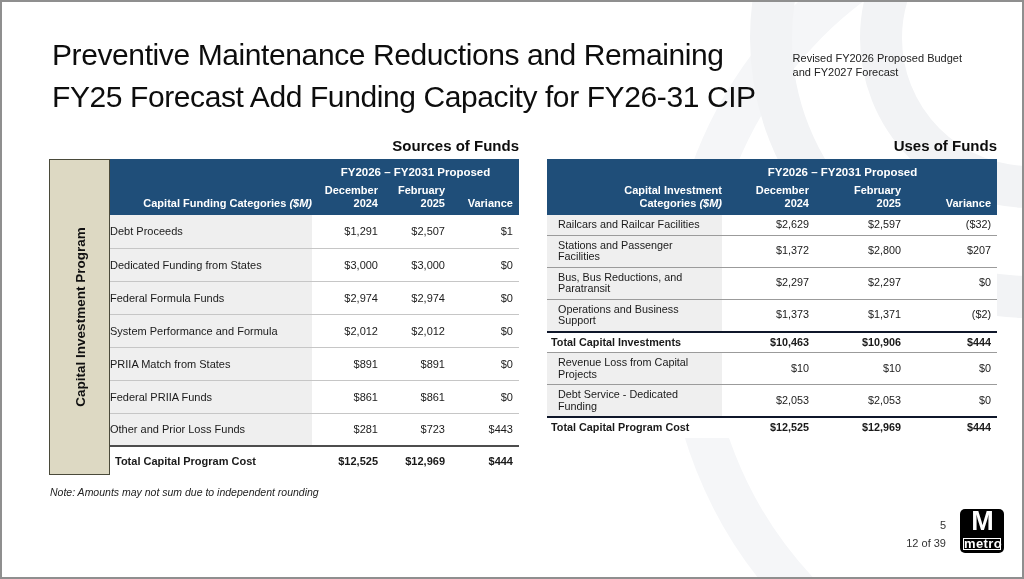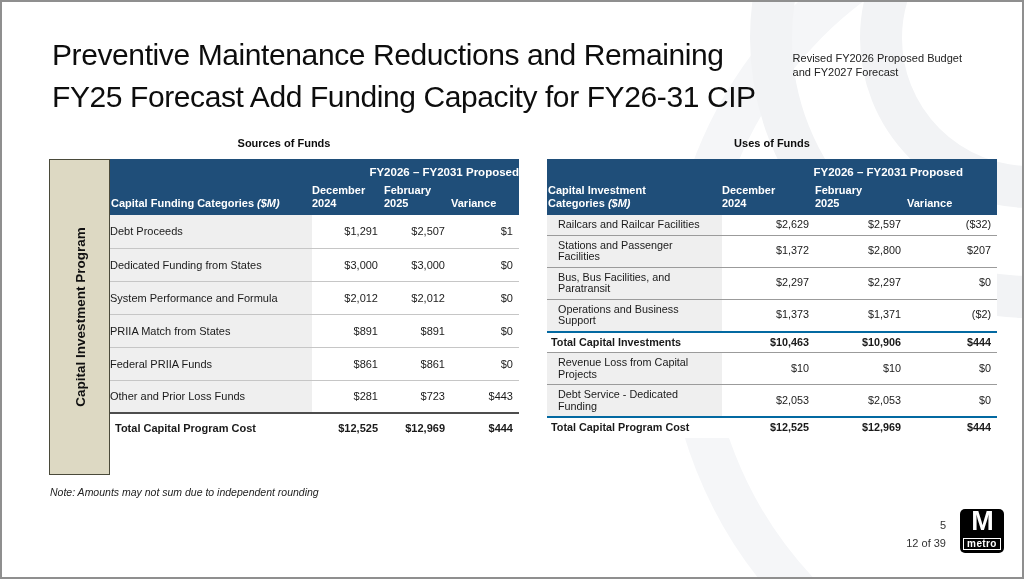--- a/index.html
+++ b/index.html
@@ -11,77 +11,77 @@
   }
   
   .ring { position:absolute; border-radius:50%; border:42px solid #f2f3f5; background:transparent; }
   .ring1 { width:340px; height:340px; left:858px; top:-134px; }
   .ring2 { width:560px; height:560px; left:748px; top:-244px; }
   .ring3 { width:860px; height:860px; left:664px; top:-120px; border-color:#f5f6f8; }
 
   .title { position:absolute; left:50px; top:32px; font-size:30px; line-height:42px; letter-spacing:-0.4px; color:#0d0d0d; }
   .corner-note { position:absolute; right:60px; top:49px; text-align:left; font-size:11px; line-height:14px; color:#222; }
 
-  .tbl-title { position:absolute; top:135px; font-size:11px; font-weight:bold; text-align:center; color:#0d0d0d; }
+  .tbl-title { position:absolute; top:135px; font-size:15px; font-weight:bold; text-align:right; color:#0d0d0d; }
   .tbl-title.src { left:47px; width:470px; }
   .tbl-title.uses { left:545px; width:450px; }
 
   .sidebar {
     position:absolute; left:47px; top:157px; width:61px; height:316px;
     background:#DDD9C3; border:1px solid #4a4a3a;
   }
   .sidebar .vlabel {
     position:absolute; left:50%; top:50%;
     transform:translate(-50%,-50%) rotate(-90deg);
     white-space:nowrap; font-size:13.5px; font-weight:bold; color:#111;
   }
 
   .tblwrap { position:absolute; top:157px; }
   .tblwrap.src { left:108px; width:409px; }
   .tblwrap.uses { left:545px; width:450px; }
   table { border-collapse:collapse; table-layout:fixed; width:100%; font-size:11px; }
 
   thead th { background:#1F4E79; color:#ffffff; font-weight:bold; }
-  tr.h1 th { height:20px;text-align:right; }
+  tr.h1 th { height:20px; }
   th.hspan { text-align:center; font-size:11.5px; vertical-align:bottom; padding-bottom:1px; }
   .uses th.hspan { padding-right:34px; }
   tr.h2 th { height:36px; vertical-align:bottom; padding-bottom:5px; }
-  th.hcat { text-align:left; padding-left:1px; line-height:13px; }
+  th.hcat { text-align:right; padding-left:1px; line-height:13px; }
   th.hcat i { font-weight:bold; }
-  th.hnum { text-align:left; padding-right:6px; line-height:13px; }
+  th.hnum { text-align:right; padding-right:6px; line-height:13px; }
   th.hnum .l { display:block; }
   th.hvar { vertical-align:middle; padding-bottom:2px; padding-top:14px; }
 
   td { vertical-align:middle; }
   td.cat { text-align:left; background:#EFEFEF; line-height:12px; }
   td.num { text-align:right; background:#ffffff; padding-right:6px; }
 
   
   .src tbody td { height:33px; border-top:1px solid #c6c6c6; }
   .src tbody tr:first-child td { border-top:none; }
   .src tr.total td { height:29px; border-top:2px solid #4d4d4d; font-weight:bold; background:#ffffff; }
   .src tr.total td.cat { padding-left:5px; }
 
   
   .uses tbody td { border-top:1px solid #9b9b9b; padding-top:4px; padding-bottom:4px; line-height:11.5px; font-size:10.8px; }
   .uses tbody tr:first-child td { border-top:none; }
   .uses td.cat { padding-left:11px; padding-right:8px; }
-  .uses tr.total td { border-top:2px solid #0369a1; font-weight:bold; background:#ffffff; }
+  .uses tr.total td { border-top:2px solid #0f172a; font-weight:bold; background:#ffffff; }
   .uses tr.total td.cat { padding-left:4px; }
 
   .footnote { position:absolute; left:48px; top:484px; font-size:10.5px; font-style:italic; color:#222; }
 
   .pagenums { position:absolute; right:76px; top:514px; text-align:right; font-size:11px; line-height:18px; color:#333; }
 
   .logo { position:absolute; left:958px; top:507px; width:44px; height:44px;
           background:#000; border-radius:5px; }
   .logo .m { position:absolute; top:-3px; left:0; right:0; text-align:center;
              color:#fff; font-weight:bold; font-size:27px; letter-spacing:-1px; }
   .logo .strip { position:absolute; left:3px; right:3px; bottom:3px; height:12px;
-                 border:1px solid #fff; color:#fff; font-size:10px; font-weight:bold;
+                 border:1px solid #fff; color:#fff; font-size:13px; font-weight:bold;
                  text-align:center; line-height:10px; letter-spacing:0.4px; }
 </style>
 </head>
 <body>
 
 <div id="slide">
   <div class="ring ring3"></div>
   <div class="ring ring2"></div>
   <div class="ring ring1"></div>
 
@@ -135,20 +135,26 @@
           <td class="num">$2,507</td>
           <td class="num">$1</td>
         </tr>
         <tr>
           <td class="cat">Dedicated Funding from States</td>
           <td class="num">$3,000</td>
           <td class="num">$3,000</td>
           <td class="num">$0</td>
         </tr>
         <tr>
+          <td class="cat">Federal Formula Funds</td>
+          <td class="num">$2,974</td>
+          <td class="num">$2,974</td>
+          <td class="num">$0</td>
+        </tr>
+        <tr>
           <td class="cat">System Performance and Formula</td>
           <td class="num">$2,012</td>
           <td class="num">$2,012</td>
           <td class="num">$0</td>
         </tr>
         <tr>
           <td class="cat">PRIIA Match from States</td>
           <td class="num">$891</td>
           <td class="num">$891</td>
           <td class="num">$0</td>
@@ -211,21 +217,21 @@
           <td class="num">$2,597</td>
           <td class="num">($32)</td>
         </tr>
         <tr>
           <td class="cat">Stations and Passenger Facilities</td>
           <td class="num">$1,372</td>
           <td class="num">$2,800</td>
           <td class="num">$207</td>
         </tr>
         <tr>
-          <td class="cat">Bus, Bus Facilities, and Paratransit</td>
+          <td class="cat">Bus, Bus Reductions, and Paratransit</td>
           <td class="num">$2,297</td>
           <td class="num">$2,297</td>
           <td class="num">$0</td>
         </tr>
         <tr>
           <td class="cat">Operations and Business Support</td>
           <td class="num">$1,373</td>
           <td class="num">$1,371</td>
           <td class="num">($2)</td>
         </tr>

